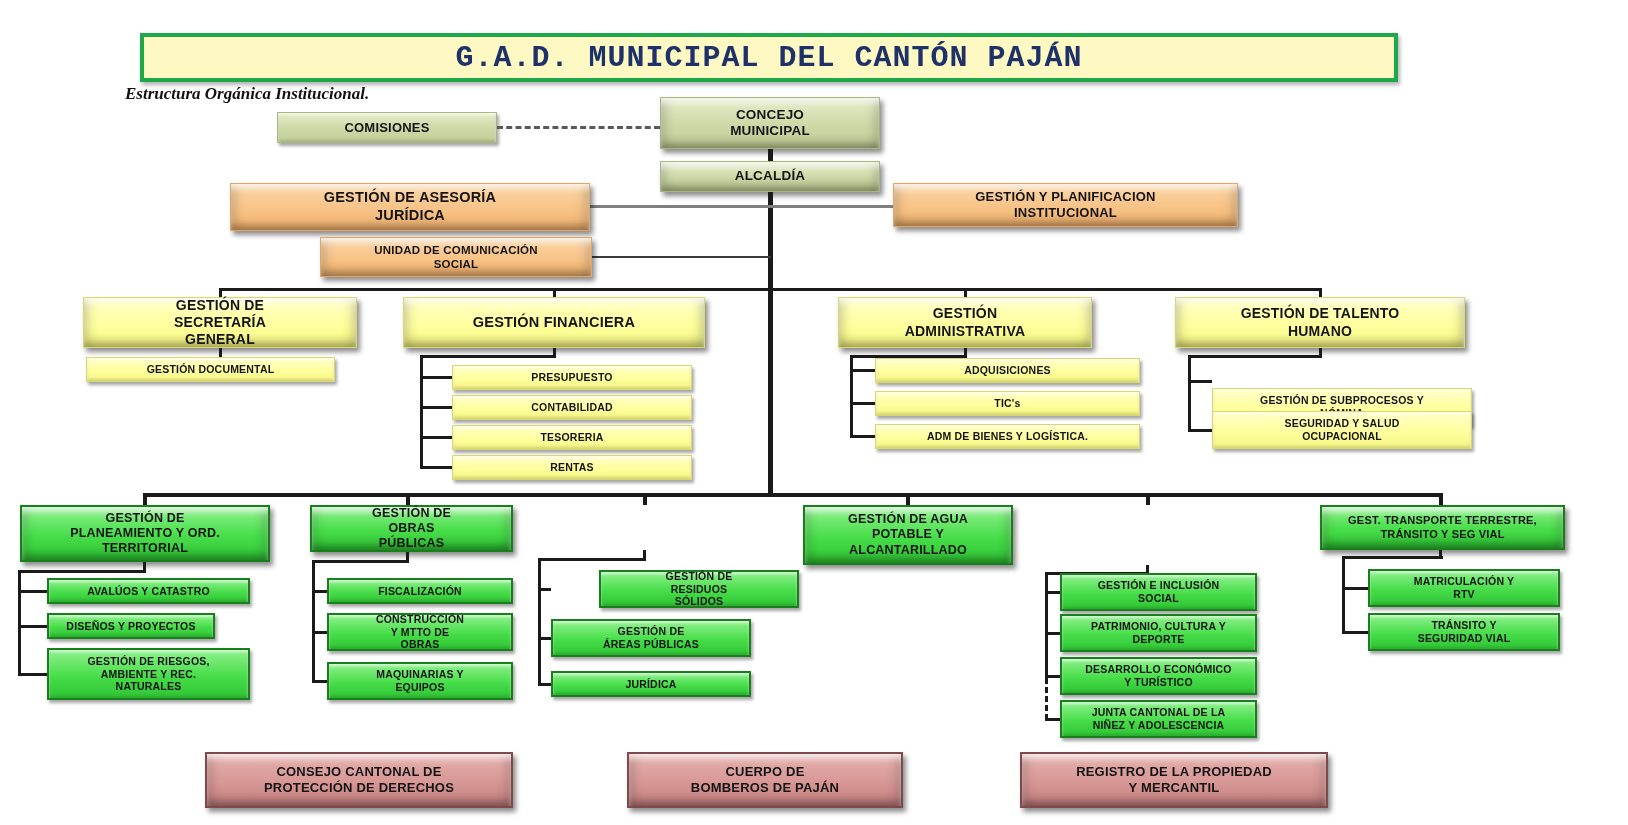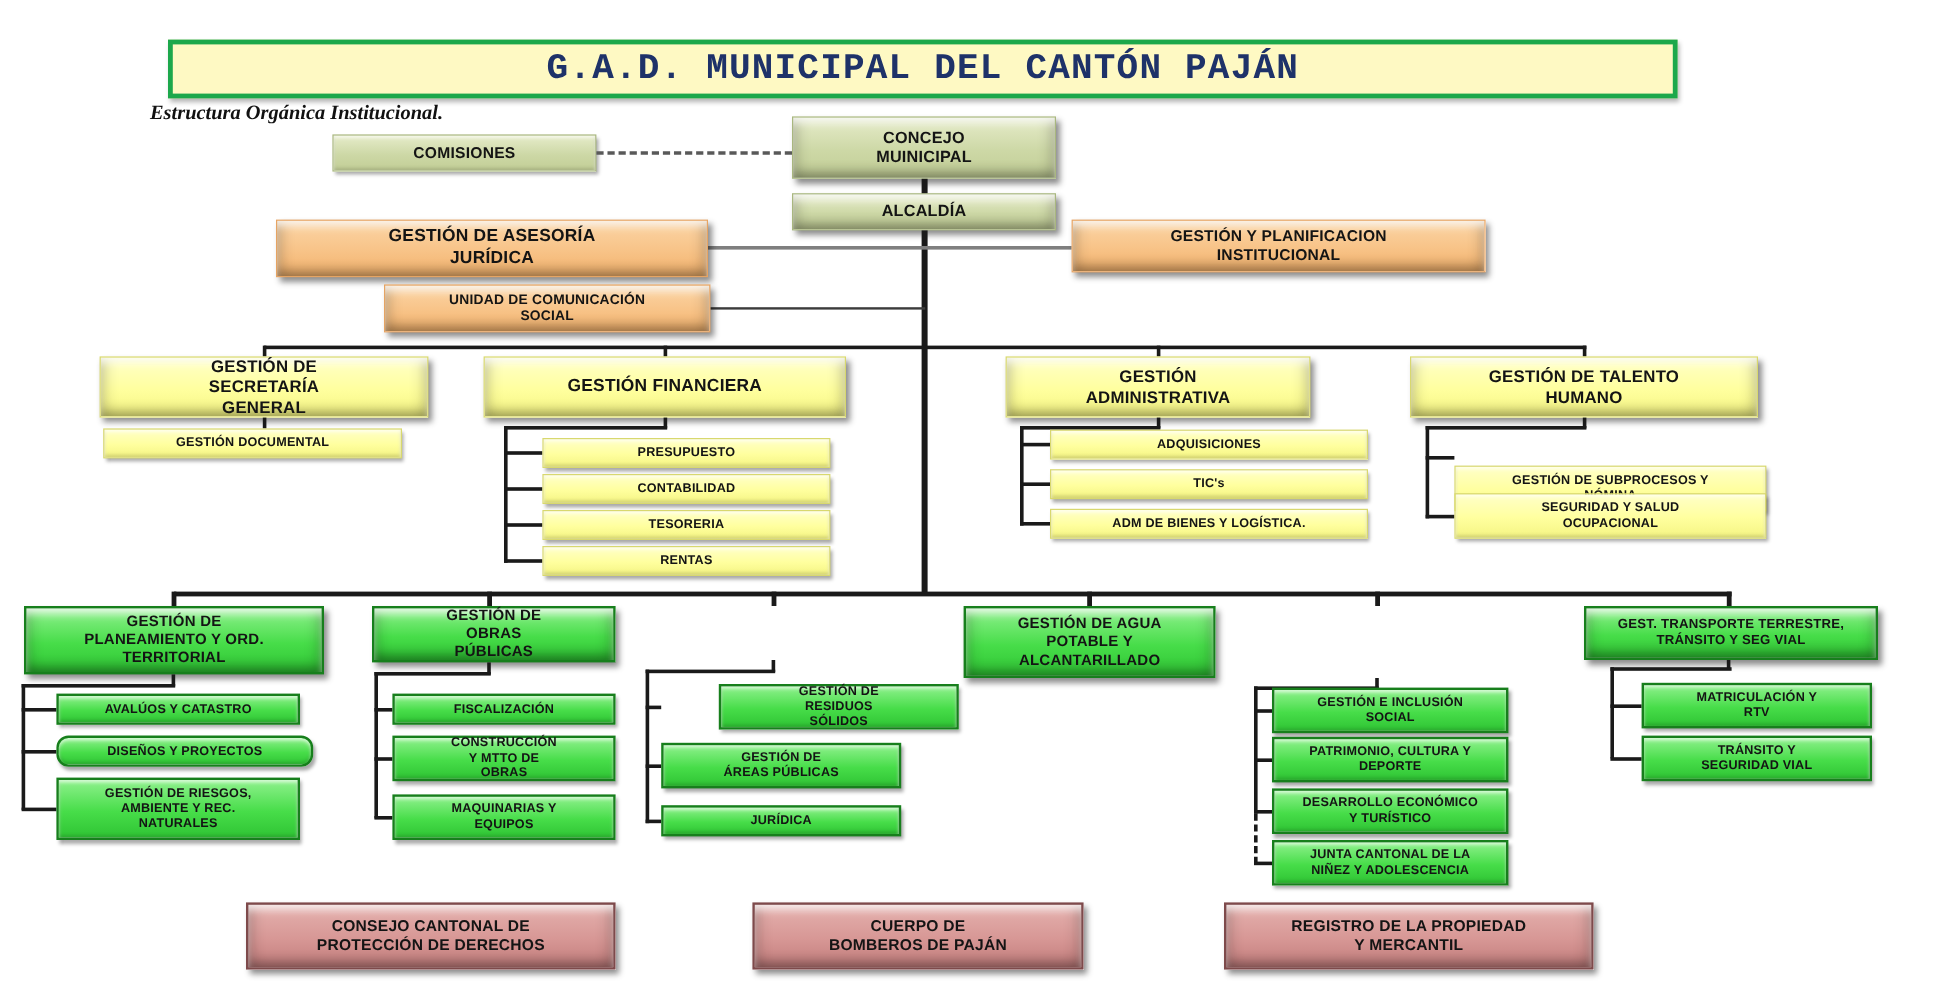--- a/index.html
+++ b/index.html
@@ -115,21 +115,21 @@
   <div class="box green hdr" style="left:803px;top:505px;width:210px;height:60px;font-size:12.5px;padding:0 42px;text-align:center;">GESTIÓN DE AGUA POTABLE Y ALCANTARILLADO</div>
   <div class="box green hdr" style="left:1320px;top:505px;width:245px;height:45px;font-size:11px;padding:0 22px;">GEST. TRANSPORTE TERRESTRE, TRÁNSITO Y SEG VIAL</div>
 
   <div class="vl" style="left:143px;top:562px;width:3px;height:10px;"></div>
   <div class="hl" style="left:18px;top:570px;width:128px;height:3px;"></div>
   <div class="vl" style="left:18px;top:570px;width:3px;height:105px;"></div>
   <div class="hl" style="left:18px;top:590px;width:29px;height:2.5px;"></div>
   <div class="hl" style="left:18px;top:625px;width:29px;height:2.5px;"></div>
   <div class="hl" style="left:18px;top:673px;width:29px;height:2.5px;"></div>
   <div class="box green flat" style="left:47px;top:578px;width:203px;height:26px;font-size:10.5px;">AVALÚOS Y CATASTRO</div>
-  <div class="box green flat" style="left:47px;top:613px;width:214px;height:26px;font-size:10.5px;border-radius:10px;">DISEÑOS Y PROYECTOS</div>
+  <div class="box green flat" style="left:47px;top:613px;width:168px;height:26px;font-size:10.5px;">DISEÑOS Y PROYECTOS</div>
   <div class="box green flat" style="left:47px;top:648px;width:203px;height:52px;font-size:10.5px;padding:0 36px;">GESTIÓN DE RIESGOS, AMBIENTE Y REC. NATURALES</div>
 
   <div class="vl" style="left:406px;top:552px;width:3px;height:10px;"></div>
   <div class="hl" style="left:312px;top:560px;width:97px;height:3px;"></div>
   <div class="vl" style="left:312px;top:560px;width:3px;height:122px;"></div>
   <div class="hl" style="left:312px;top:590px;width:15px;height:2.5px;"></div>
   <div class="hl" style="left:312px;top:631px;width:15px;height:2.5px;"></div>
   <div class="hl" style="left:312px;top:680px;width:15px;height:2.5px;"></div>
   <div class="box green flat" style="left:327px;top:578px;width:186px;height:26px;font-size:10.5px;">FISCALIZACIÓN</div>
   <div class="box green flat" style="left:327px;top:613px;width:186px;height:38px;font-size:10.5px;padding:0 43px;">CONSTRUCCIÓN Y MTTO DE OBRAS</div>

